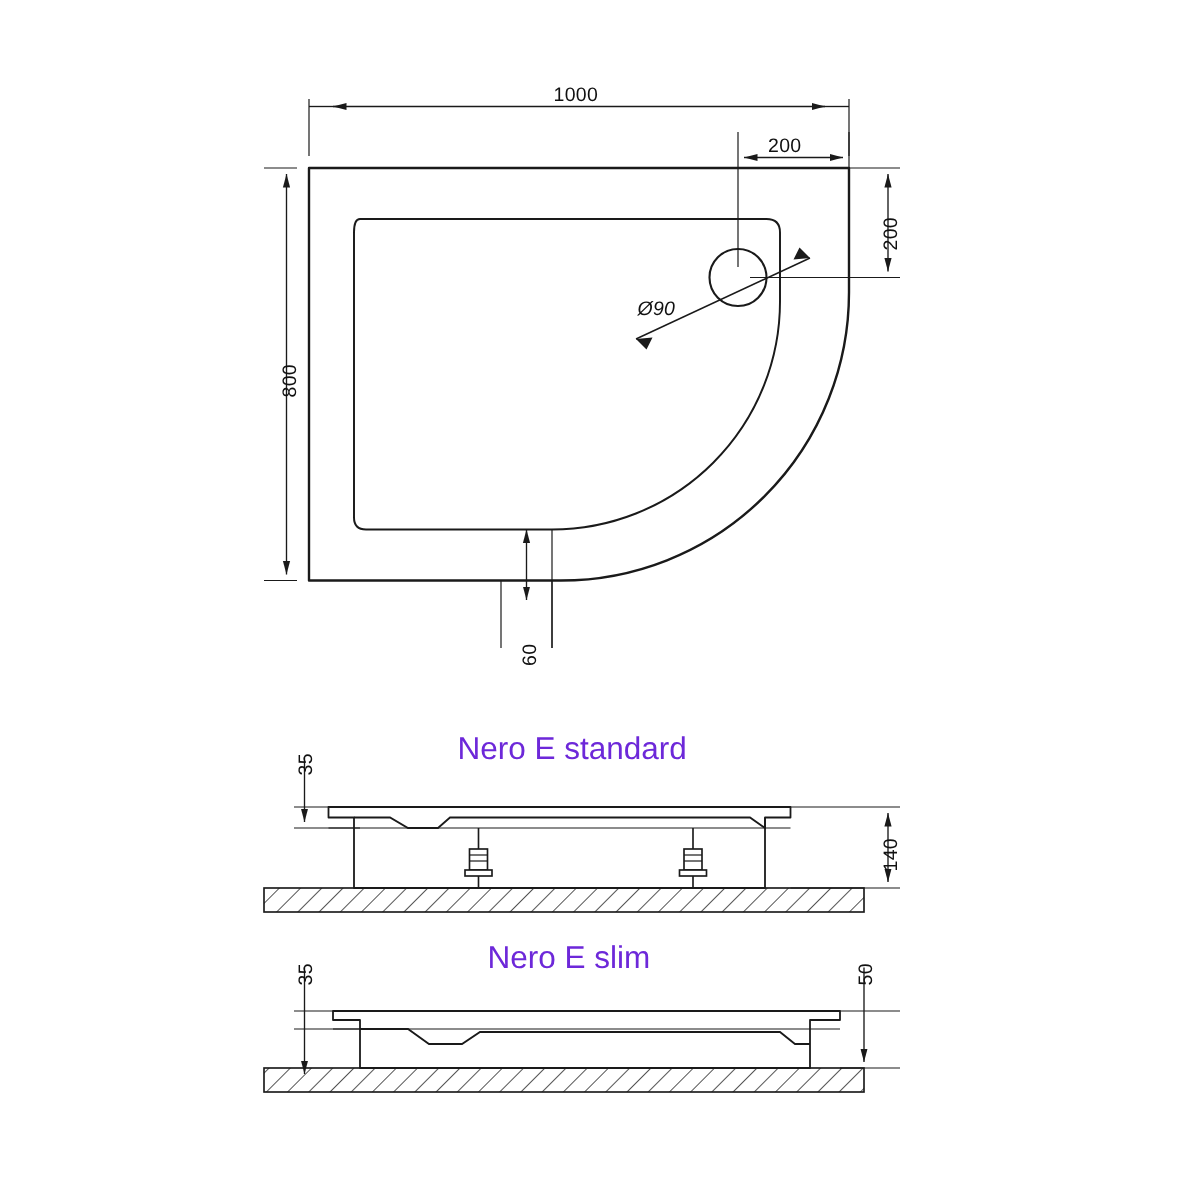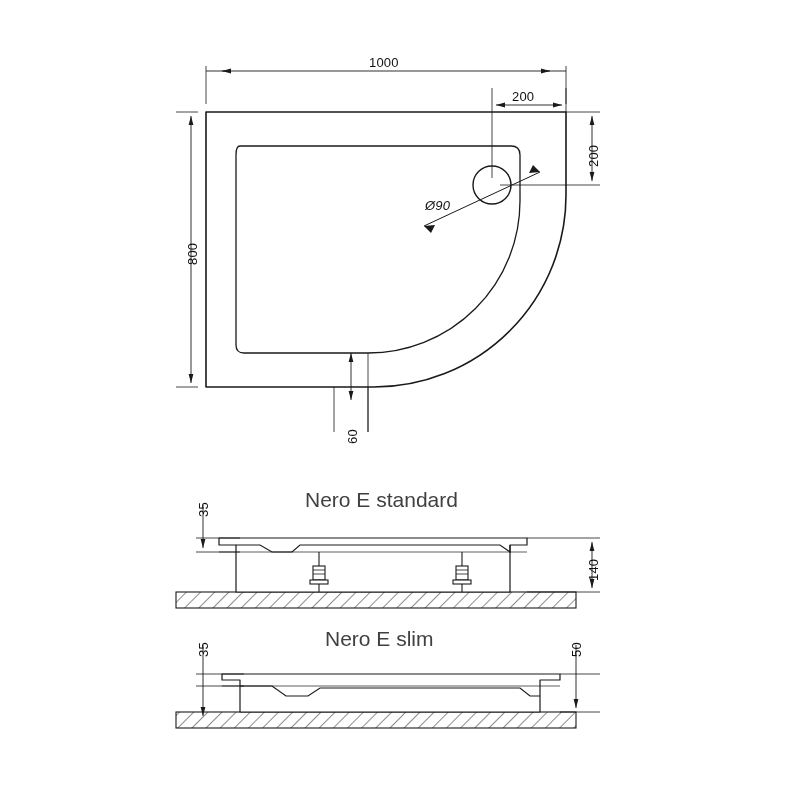--- a/index.html
+++ b/index.html
@@ -37,21 +37,21 @@
     white-space: nowrap;
     letter-spacing: 0.2px;
   }
   .dim-label.vert {
     transform-origin: left top;
   }
   .title-label {
     position: absolute;
     font-size: 21px;
     font-family: "Liberation Sans", sans-serif;
-    color: #404040;
+    color: #6d28d9;
     white-space: nowrap;
   }
 </style>
 </head>
 <body>
 
 <div id="stage">
 
   <svg class="drawing" viewBox="0 0 800 800">
     <defs>

